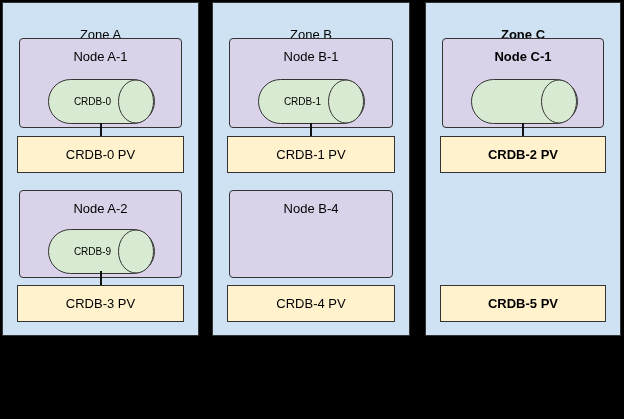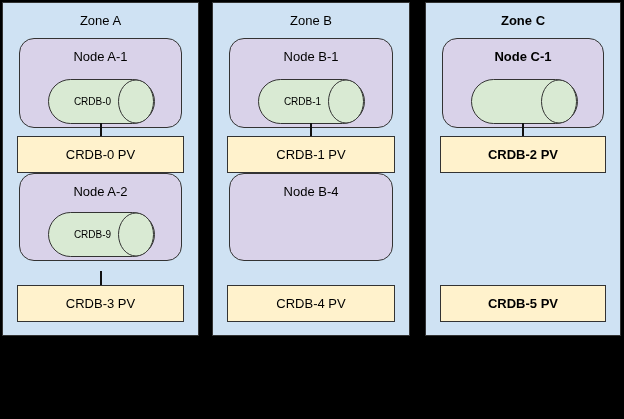--- a/index.html
+++ b/index.html
@@ -17,36 +17,36 @@
     top: 2px;
     height: 334px;
     background: #cfe2f3;
     border: 1px solid #333;
     box-sizing: border-box;
   }
   .zone-a { left: 2px;   width: 197px; }
   .zone-b { left: 212px; width: 198px; }
   .zone-c { left: 425px; width: 196px; font-weight: bold; }
   .zone-title {
-    padding-top: 10px;
+    padding-top: 24px;
     text-align: center;
     font-size: 13px;
     line-height: 16px;
   }
   .node {
     position: absolute;
     left: 16px;
     right: 16px;
     background: #d9d2e9;
     border: 1px solid #333;
-    border-radius: 15px;
+    border-radius: 4px;
     box-sizing: border-box;
   }
   .row-node1 { top: 35px;  height: 90px; }
-  .row-node2 { top: 170px; height: 88px; }
+  .row-node2 { top: 187px; height: 88px; }
   .node-title {
     padding-top: 10px;
     text-align: center;
     font-size: 13px;
     line-height: 16px;
   }
   .cylinder {
     position: absolute;
     left: 28px;
     width: 107px;

